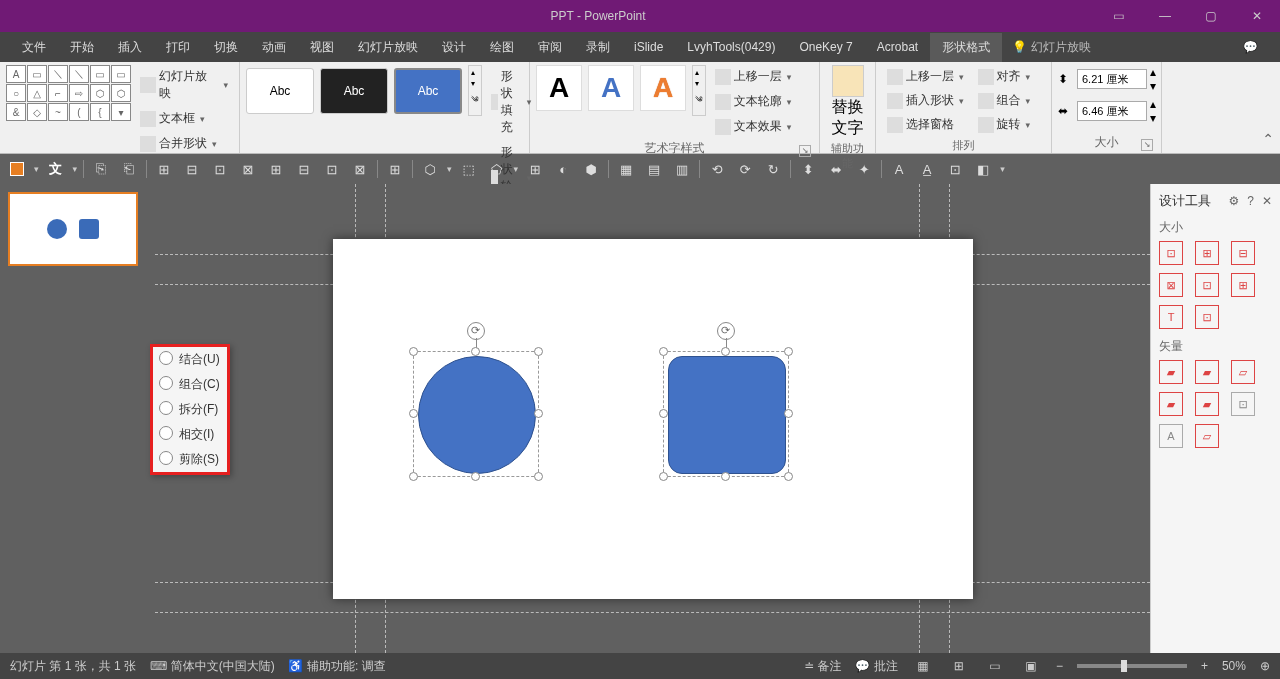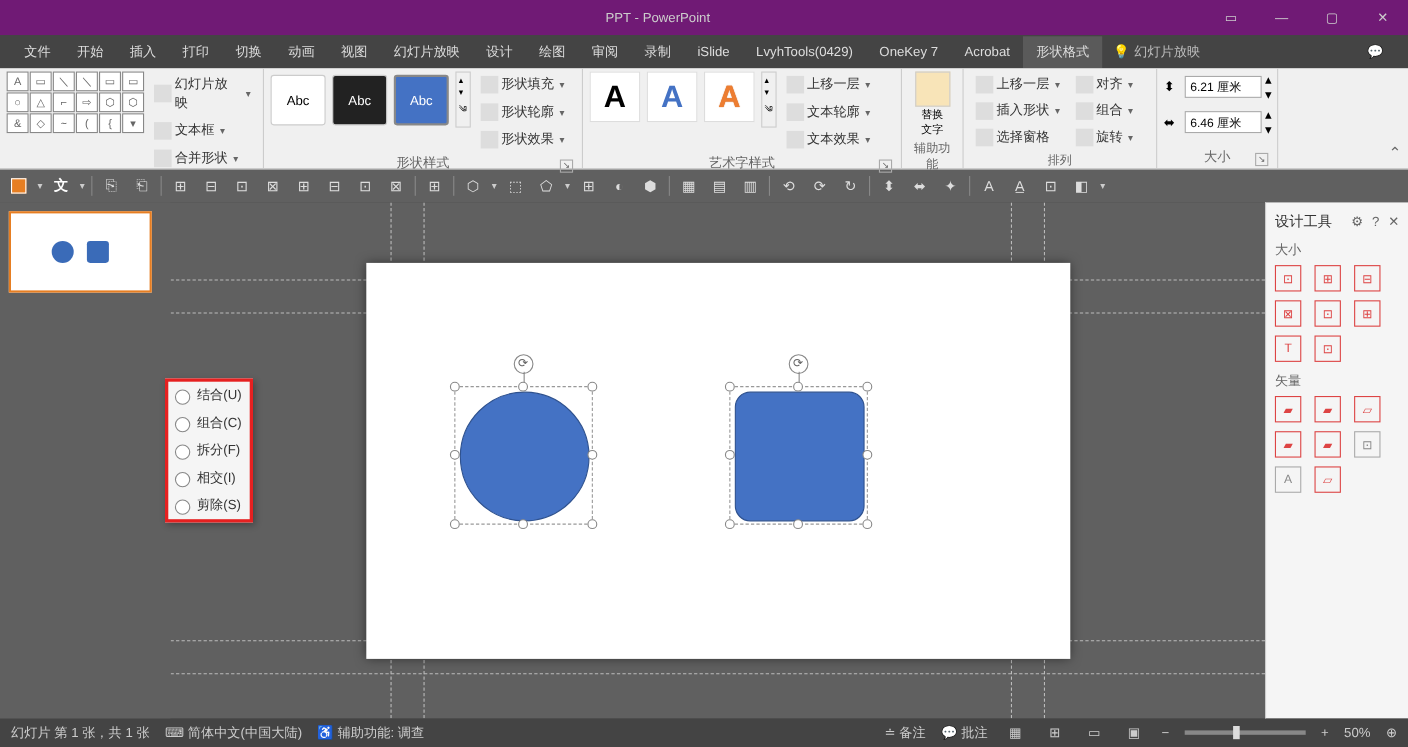--- a/index.html
+++ b/index.html
@@ -17,21 +17,21 @@
 .ribbon{height:92px;background:#f0f0f0;display:flex;border-bottom:1px solid #bbb;position:relative}
 .ribbon-group{border-right:1px solid #ccc;display:flex;flex-direction:column;padding:3px 6px 0}
 .ribbon-group .content{flex:1;display:flex;gap:4px;align-items:flex-start}
 .ribbon-group .label{text-align:center;color:#666;padding:2px 0;font-size:11px;position:relative}
 .ribbon-group .dialog-launcher{position:absolute;right:2px;bottom:2px;width:12px;height:12px;border:1px solid #aaa;font-size:8px;line-height:10px;text-align:center}
 .shape-gallery{display:grid;grid-template-columns:repeat(6,20px);grid-template-rows:repeat(3,18px);gap:1px}
 .shape-gallery .s{border:1px solid #888;background:#fff;display:flex;align-items:center;justify-content:center;font-size:10px;color:#666}
 .btn-split{display:flex;align-items:center;gap:3px;padding:2px 4px;cursor:pointer;color:#333;font-size:12px;border:1px solid transparent}
 .btn-split .icon{width:16px;height:16px;background:#ddd;display:inline-block}
 .style-gallery{display:flex;gap:6px;align-items:center}
-.style-box{width:50px;height:46px;border:1px solid #ccc;border-radius:3px;display:flex;align-items:center;justify-content:center;background:#fff}
+.style-box{width:68px;height:46px;border:1px solid #ccc;border-radius:3px;display:flex;align-items:center;justify-content:center;background:#fff}
 .style-box.dark{background:#222;color:#fff}
 .style-box.blue{background:#4472c4;color:#fff;border:2px solid #888}
 .wordart-gallery{display:flex;gap:6px}
 .wa{width:46px;height:46px;display:flex;align-items:center;justify-content:center;font-size:28px;font-weight:bold;background:#fff;border:1px solid #ddd}
 .wa.a1{color:#000}
 .wa.a2{color:#4472c4}
 .wa.a3{color:#ed7d31;text-shadow:0 0 1px #c55a11}
 .size-inputs{display:flex;flex-direction:column;gap:4px}
 .size-row{display:flex;align-items:center;gap:3px}
 .size-input{width:70px;height:20px;border:1px solid #aaa;background:#fff;padding:0 4px;font-size:11px}
@@ -39,21 +39,21 @@
 .toolbar2{height:30px;background:#606060;display:flex;align-items:center;padding:0 6px;gap:6px}
 .tb-btn{width:22px;height:22px;display:flex;align-items:center;justify-content:center;color:#ddd;cursor:pointer;font-size:13px}
 .tb-sep{width:1px;height:18px;background:#888}
 .tb-color{width:14px;height:14px;background:#e67e22;border:1px solid #fff}
 .main{flex:1;display:flex;background:#606060;position:relative}
 .thumbs{width:155px;background:#606060;padding:8px;position:relative;z-index:1}
 .thumb{border:2px solid #e67e22;background:#fff;width:130px;height:74px;position:relative;display:flex;align-items:center;justify-content:center;gap:12px}
 .thumb .circ{width:20px;height:20px;border-radius:50%;background:#3a6bb8}
 .thumb .sq{width:20px;height:20px;border-radius:3px;background:#3a6bb8}
 .merge-menu{position:absolute;left:150px;top:160px;background:#f5f5f5;border:3px solid #e62020;z-index:20;width:80px;box-shadow:2px 2px 6px rgba(0,0,0,.3)}
-.merge-menu .mm-item{padding:4px 6px;display:flex;align-items:flex-end;gap:6px;font-size:12px;color:#333;cursor:pointer}
+.merge-menu .mm-item{padding:4px 6px;display:flex;align-items:flex-start;gap:6px;font-size:12px;color:#333;cursor:pointer}
 .merge-menu .mi{width:14px;height:14px;border:1px solid #888;border-radius:50%;background:#fff}
 .canvas-area{flex:1;position:relative;overflow:hidden}
 .slide{position:absolute;left:50%;top:50%;transform:translate(-50%,-50%);width:640px;height:360px;background:#fff;box-shadow:0 0 10px rgba(0,0,0,.5)}
 .guide-h{position:absolute;left:0;right:0;border-top:1px dashed #bbb}
 .guide-v{position:absolute;top:0;bottom:0;border-left:1px dashed #bbb}
 .sel-box{position:absolute;border:1px dashed #999}
 .handle{position:absolute;width:9px;height:9px;background:#fff;border:1px solid #888;border-radius:50%}
 .rot-handle{position:absolute;left:50%;top:-30px;transform:translateX(-50%);width:18px;height:18px;border:1px solid #888;border-radius:50%;background:#fff;display:flex;align-items:center;justify-content:center;font-size:11px;color:#666}
 .rot-line{position:absolute;left:50%;top:-14px;width:1px;height:14px;background:#888}
 .shape-circ{width:118px;height:118px;border-radius:50%;background:#4472c4;border:1px solid #2f528f;position:absolute}
@@ -222,21 +222,21 @@
           </div>
       </div>
     </div>
     <div class="label"><span>艺术字样式</span><div class="dialog-launcher">↘</div></div>
   </div>
 
   <div class="ribbon-group" style="width:56px">
     <div class="content" style="justify-content:center">
       <div style="text-align:center;cursor:pointer">
         <div style="width:32px;height:32px;background:#f8e4b8;border:1px solid #ccc;margin:0 auto"></div>
-        <div style="font-size:10px;white-space:pre-line">替换
+        <div style="font-size:16px;white-space:pre-line">替换
 文字</div>
       </div>
     </div>
     <div class="label">辅助功能</div>
   </div>
 
   <div class="ribbon-group" style="width:176px">
     <div class="content">
       <div class="arrange-col">
         <div class="btn-split">

